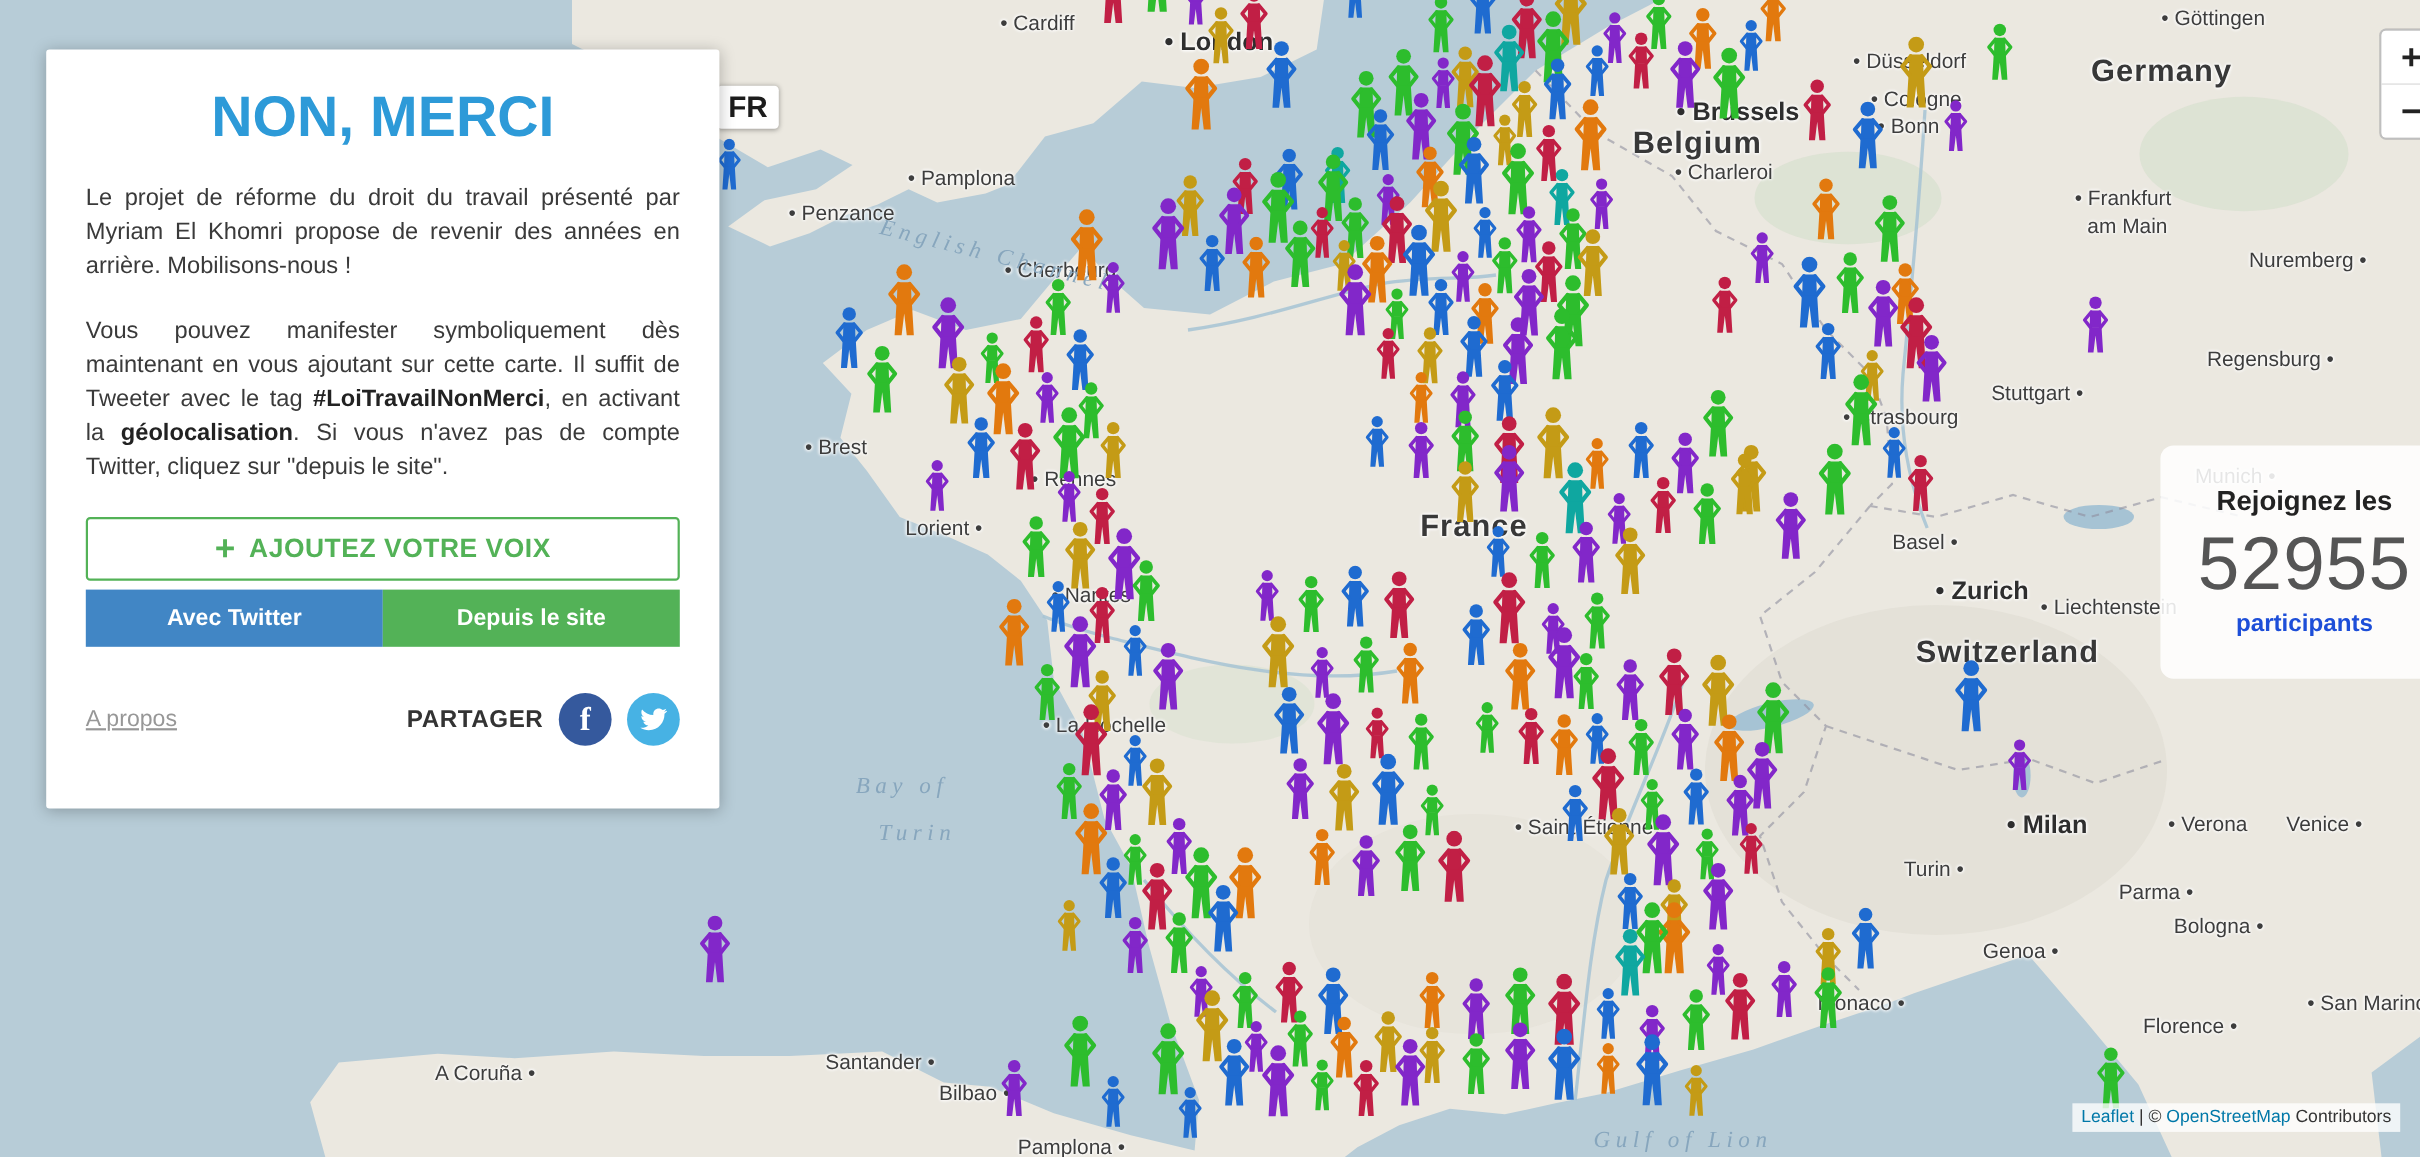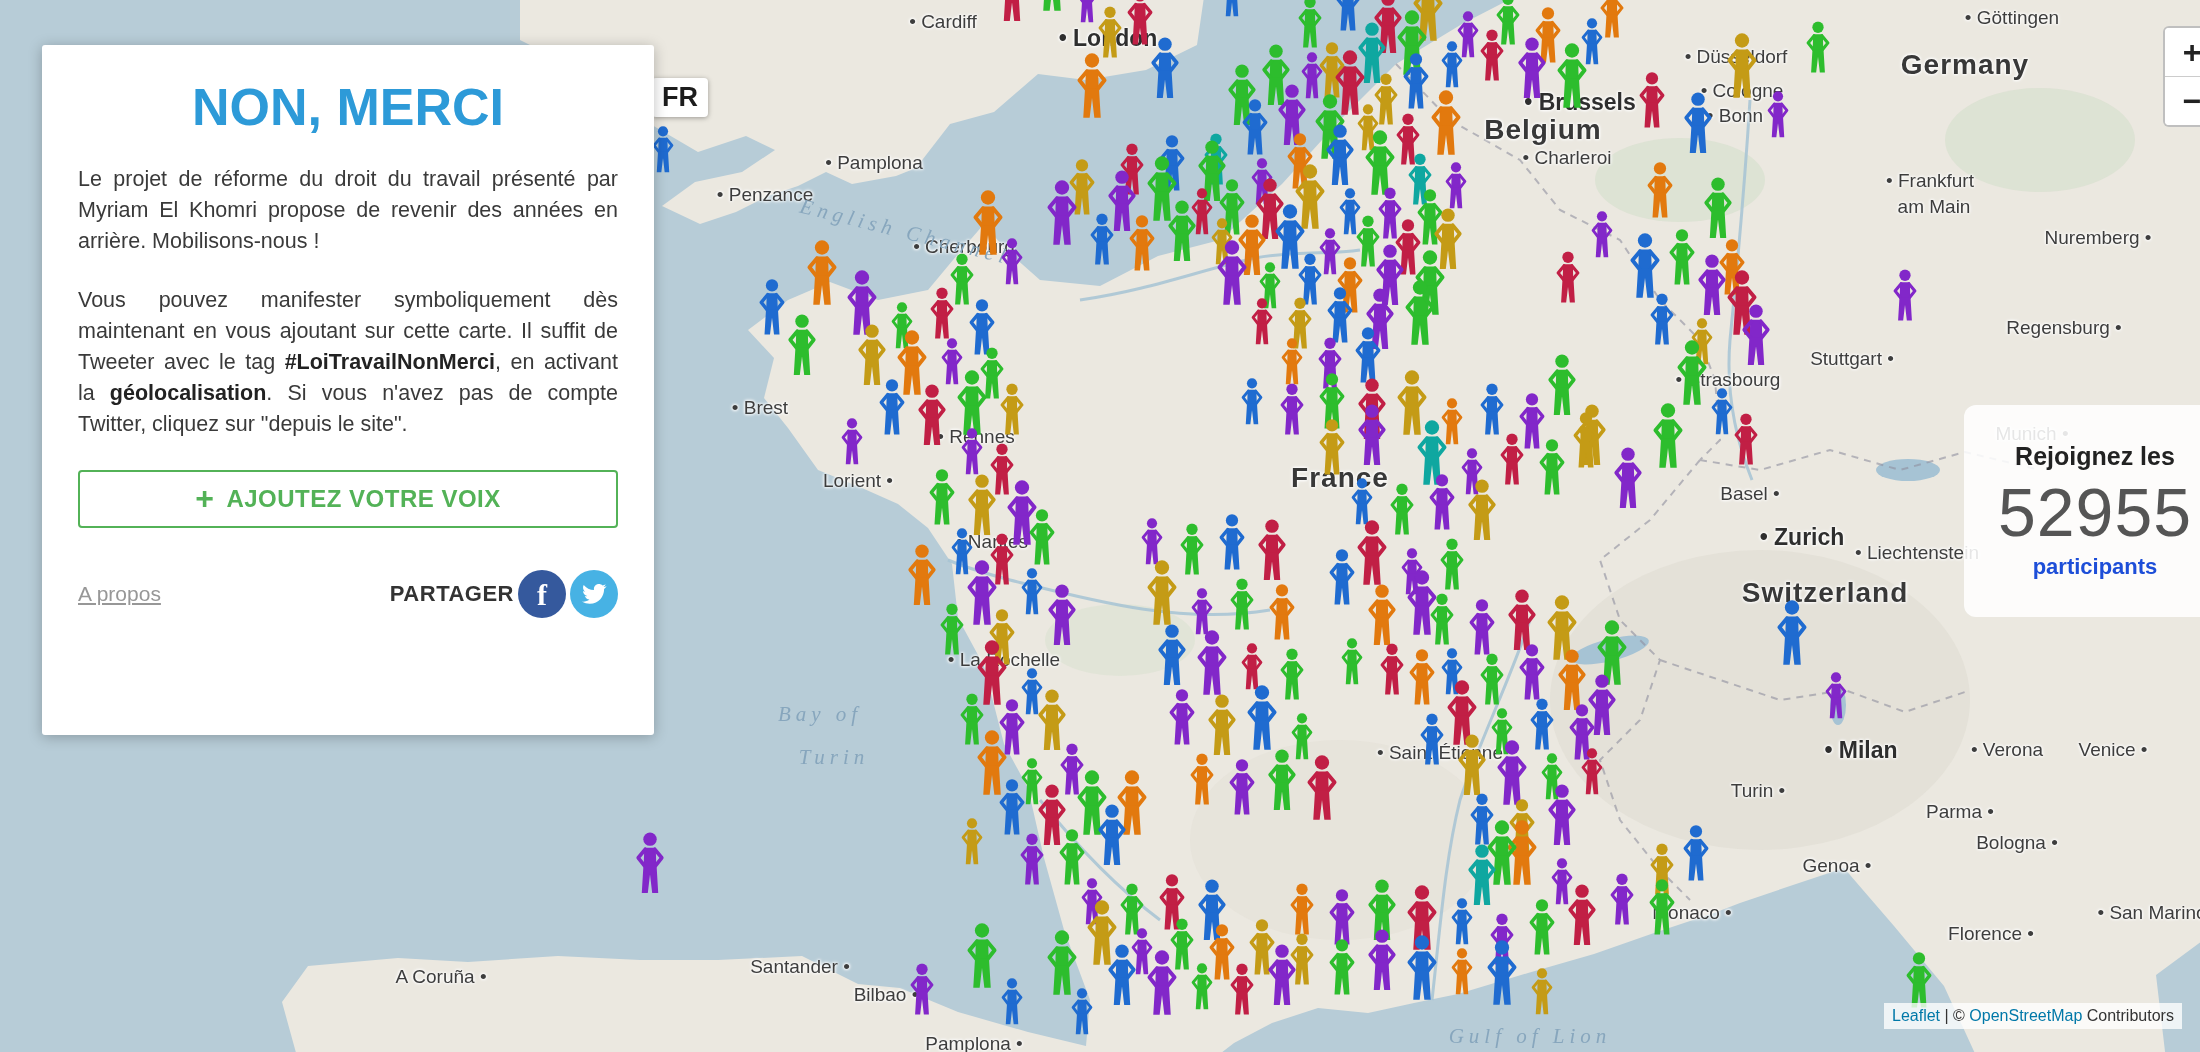--- a/index.html
+++ b/index.html
@@ -41,21 +41,21 @@
   .add-voice-btn .plus{font-size:32px;font-weight:bold;line-height:1;margin-top:-3px;}
   .btn-row{display:flex;margin-top:8px;width:100%;}
   .btn-row .half{
     flex:1;height:52px;display:flex;align-items:center;justify-content:center;
     color:#fff;font-weight:bold;font-size:21px;cursor:pointer;
   }
   .half.twitter{background:#4186c5;}
   .half.site{background:#53b257;}
   .panel-footer{display:flex;justify-content:space-between;align-items:center;margin-top:42px;}
   .about-link{color:#979797;font-size:21px;text-decoration:underline;cursor:pointer;text-align:right;}
-  .share-group{display:flex;align-items:center;gap:4px;}
+  .share-group{display:flex;align-items:center;gap:14px;}
   .share-label{color:#333;font-weight:bold;font-size:22px;letter-spacing:.5px;}
   .icon-circle{width:48px;height:48px;border-radius:50%;display:flex;align-items:center;justify-content:center;cursor:pointer;}
   .icon-circle.fb{background:#35599d;}
   .icon-circle.tw{background:#47b2e4;}
   .icon-circle.fb span{color:#fff;font-family:"Liberation Serif",serif;font-weight:bold;font-size:30px;margin-top:2px;}
   
   .fr-badge{
     position:absolute;left:652px;top:78px;z-index:9;background:#fff;border-radius:4px;
     padding:4px 10px;font-weight:bold;font-size:27px;color:#1c1c1c;
     box-shadow:0 1px 5px rgba(0,0,0,.35);
@@ -1013,20 +1013,24 @@
     <div class="panel-title">
       <div>NON, MERCI</div>
     </div>
     <p class="panel-para">Le projet de réforme du droit du travail présenté par Myriam El Khomri propose de revenir des années en arrière. Mobilisons-nous !</p>
     <p class="panel-para"><span>Vous pouvez manifester symboliquement dès maintenant en vous ajoutant sur cette carte. Il suffit de Tweeter avec le tag </span><b>#LoiTravailNonMerci</b><span>, en activant la </span><b>géolocalisation</b><span>. Si vous n'avez pas de compte Twitter, cliquez sur "depuis le site".</span></p>
 
     <div class="add-voice-btn">
       <span class="plus">+</span>
       <span>AJOUTEZ VOTRE VOIX</span>
     </div>
+    <div class="btn-row">
+      <div class="half twitter">Avec Twitter</div>
+      <div class="half site">Depuis le site</div>
+    </div>
 
     <div class="panel-footer">
       <a class="about-link">A propos</a>
       <div class="share-group">
         <span class="share-label">PARTAGER</span>
         <div class="icon-circle fb">
           <span>f</span>
         </div>
         <div class="icon-circle tw">
           <svg width="26" height="26" viewBox="0 0 24 24">

